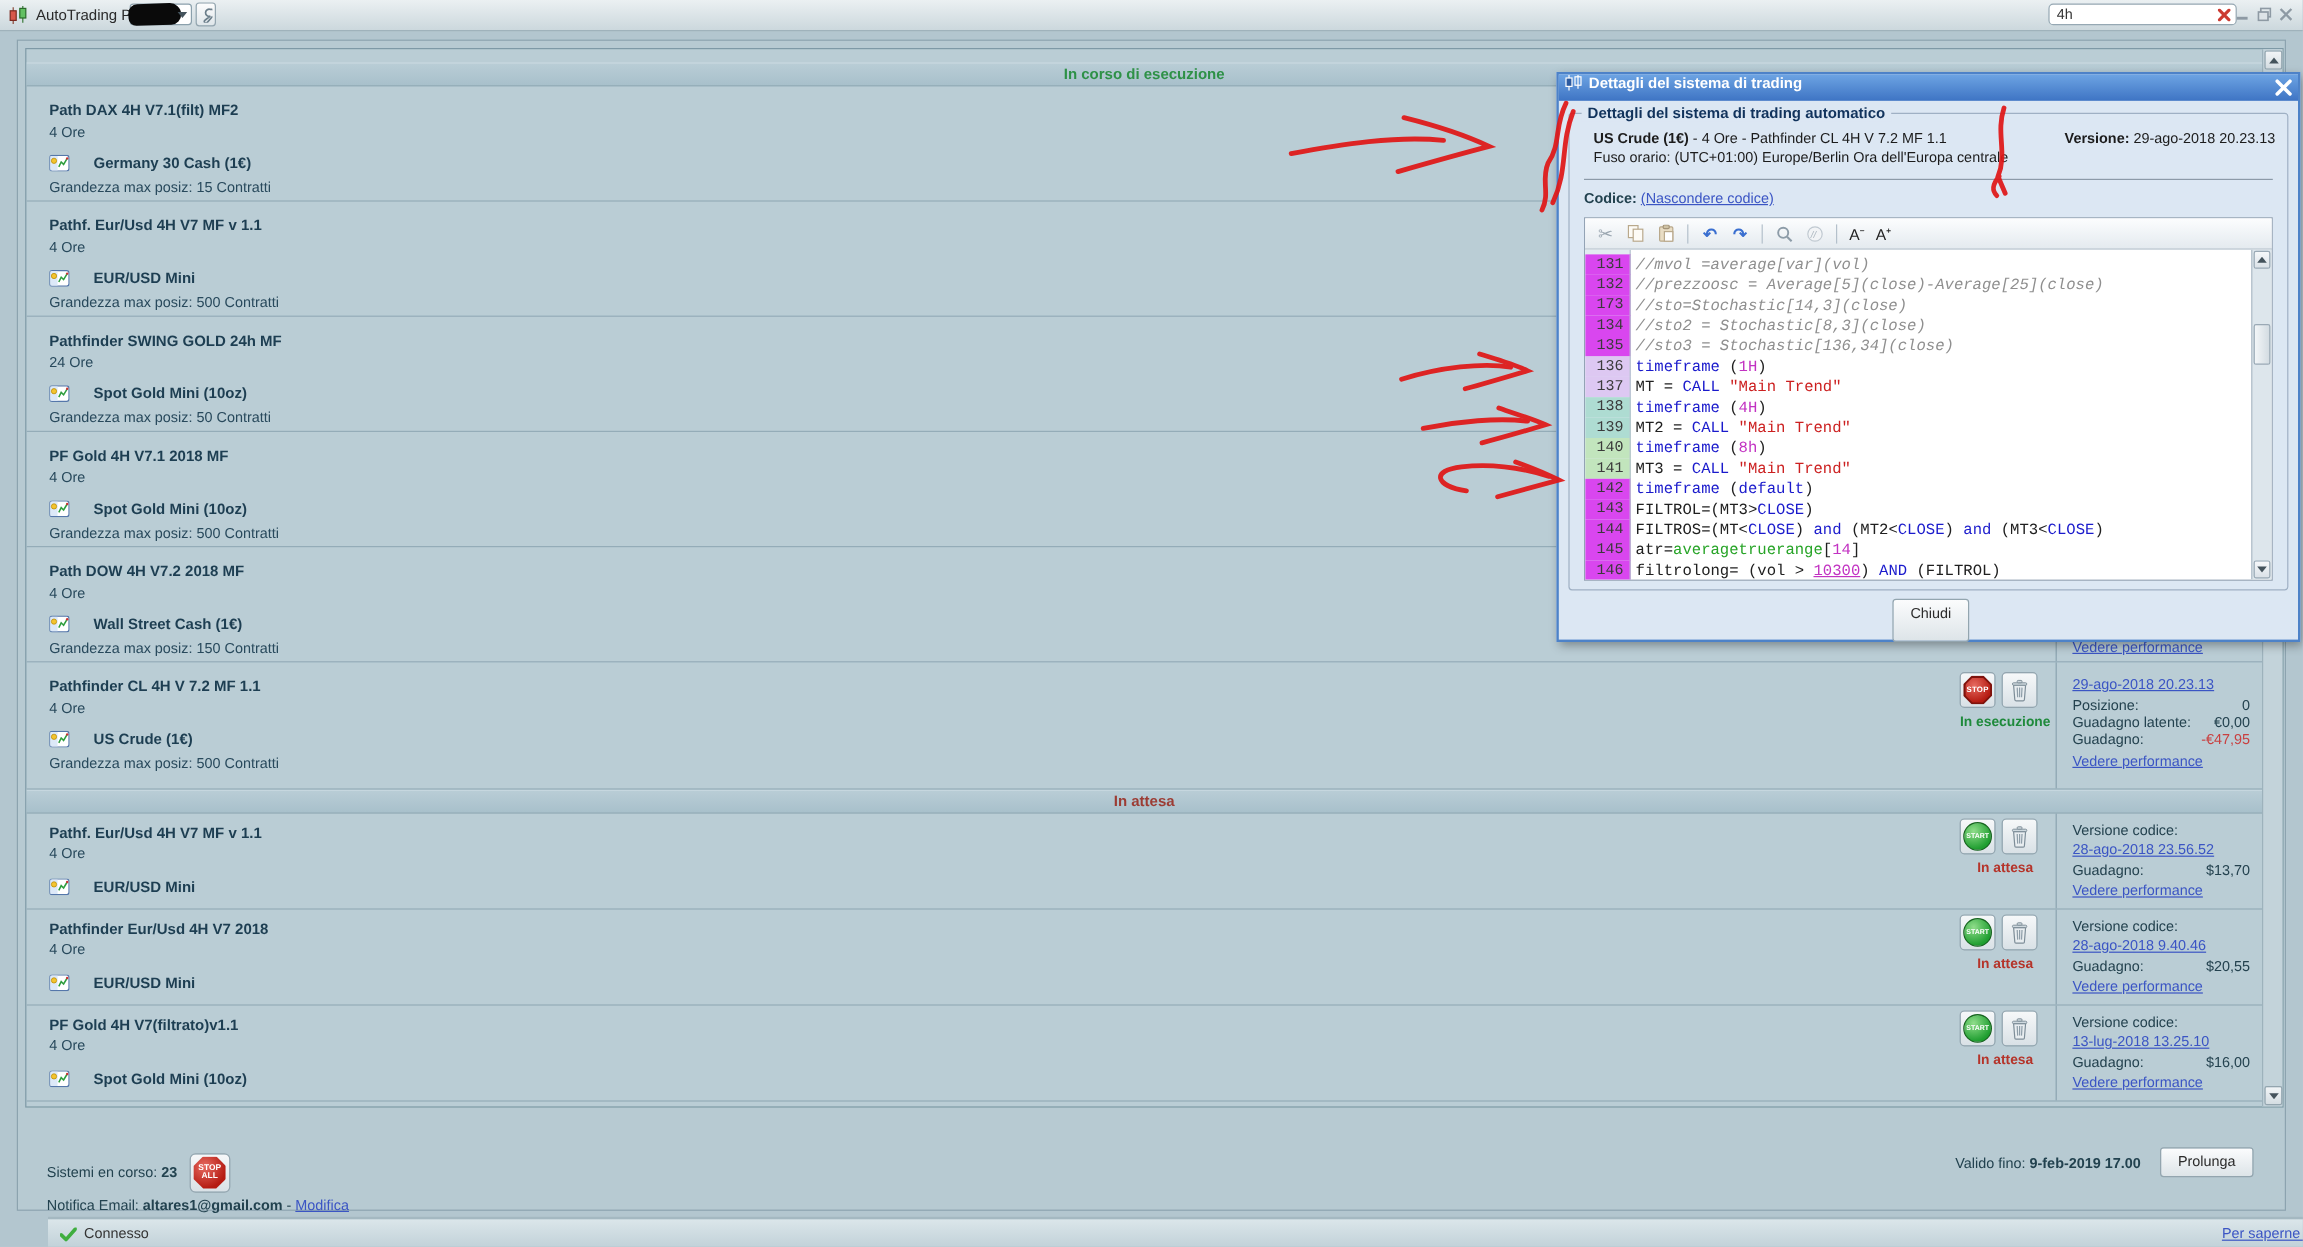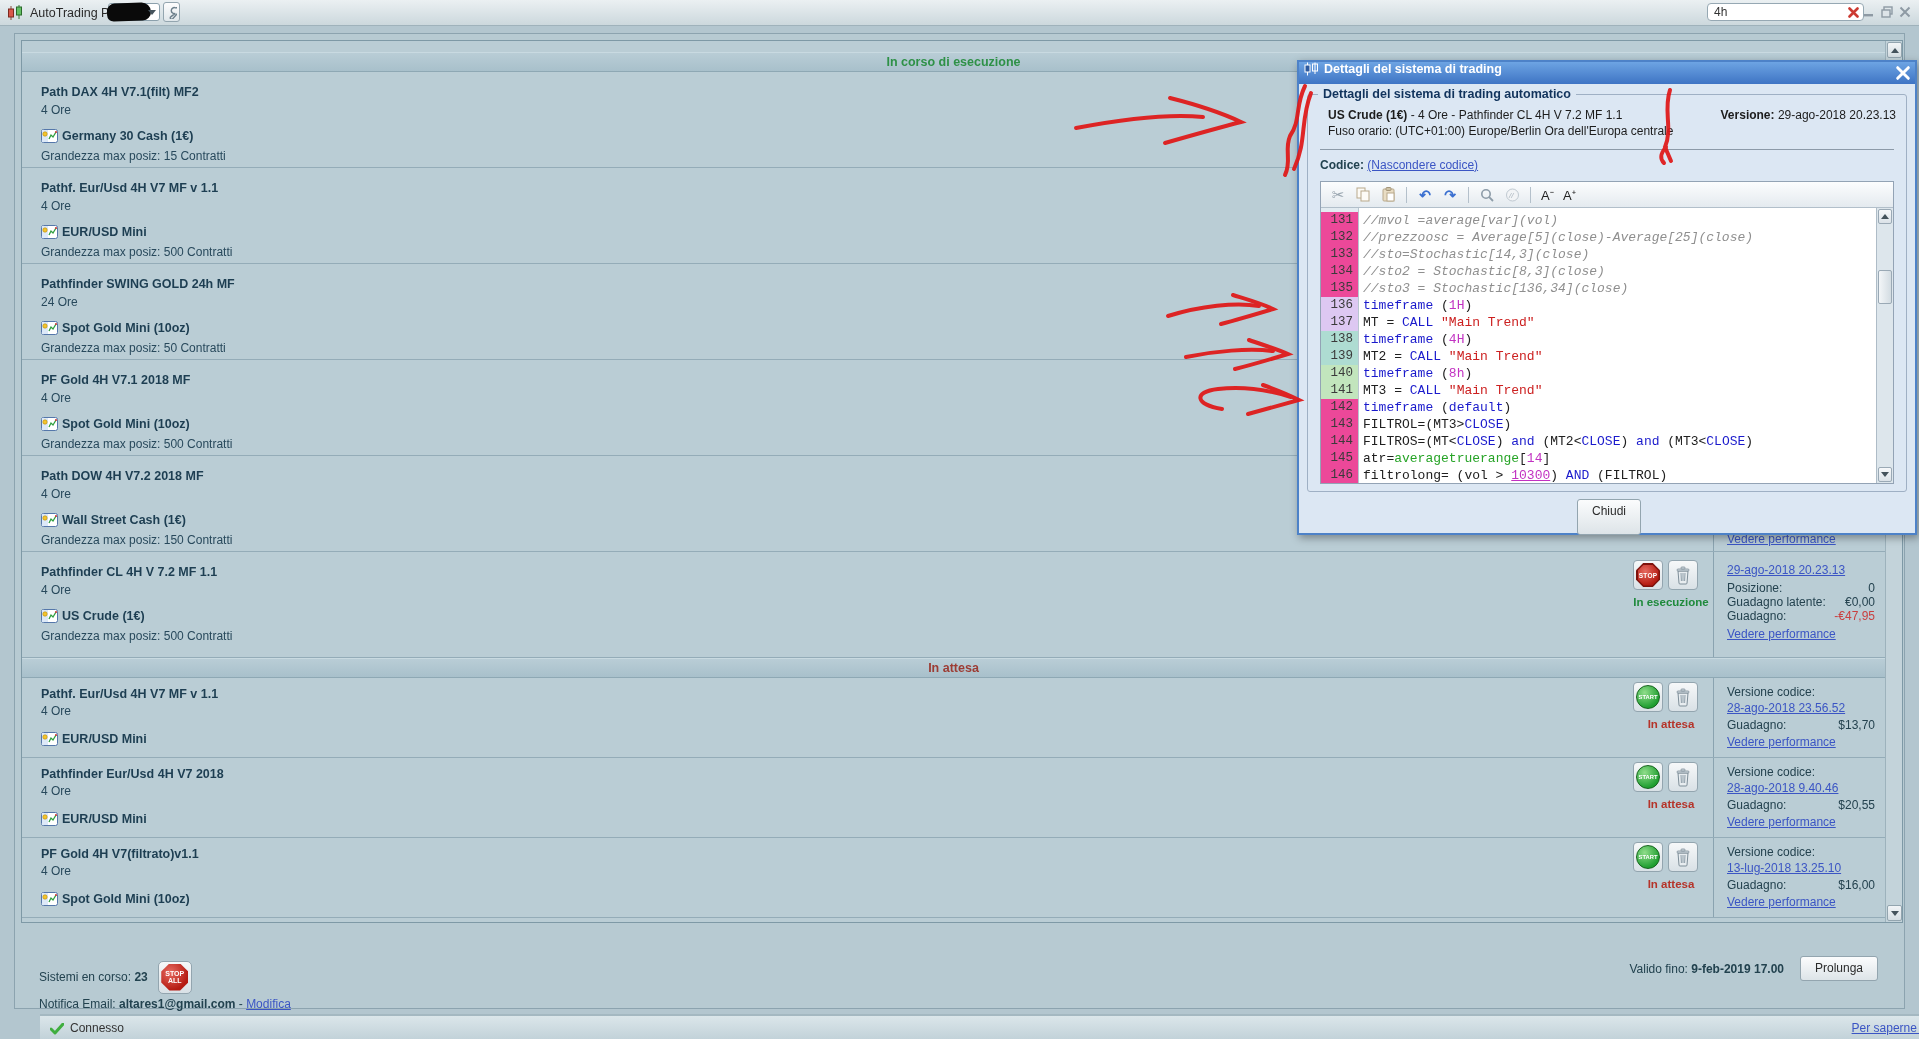--- a/index.html
+++ b/index.html
@@ -40,21 +40,21 @@
     text-align:center; font-size:12.5px; font-weight:bold; line-height:19px; }
   .band-run { color:#2e9147; }
   .band-wait { color:#9c3c34; }
 
   .sys-row { position:relative; border-bottom:1px solid #94acb8; }
   .row-run { height:96px; }
   .row-run-last { height:106px; }
   .row-wait { height:80px; }
   .row-title { position:absolute; left:19px; font-size:12.5px; font-weight:bold; color:#1d3e52; white-space:nowrap; }
   .row-tf { position:absolute; left:19px; font-size:12px; color:#28495c; }
-  .row-instr { position:absolute; left:19px; display:flex; align-items:center; gap:4px;
+  .row-instr { position:absolute; left:19px; display:flex; align-items:center; gap:20px;
     font-size:12.5px; font-weight:bold; color:#1d3e52; }
   .row-size { position:absolute; left:19px; font-size:12px; color:#28495c; }
   .r-title { top:13px; } .r-tf { top:31px; } .r-instr { top:57px; } .r-size { top:77px; }
   .w-title { top:9px; } .w-tf { top:26px; } .w-instr { top:54px; }
 
   .col-sep { position:absolute; left:1691px; top:0; bottom:0; border-left:1px solid #8aa3b0; }
   .btn-col { position:absolute; left:1607px; top:0; width:84px; height:100%; }
   .ctl-btn { position:absolute; width:30px; height:30px; border:1px solid #93a5af; border-radius:4px;
     background:linear-gradient(#f6f8f9,#d9e1e6); display:flex; align-items:center; justify-content:center; cursor:pointer; }
   .ctl-stop { left:4px; top:8px; }
@@ -131,21 +131,21 @@
     display:flex; align-items:center; padding-left:8px; gap:7px; }
   .tbtn { width:18px; height:18px; display:flex; align-items:center; justify-content:center; cursor:pointer; font-size:14px; }
   .tb-sep { width:1px; height:16px; background:#b4c0cb; margin:0 2px; }
   .tb-cut { color:#9aa6b0; font-size:15px; }
   .tb-undo { color:#3a6fd0; font-weight:bold; } .tb-redo { color:#3a6fd0; font-weight:bold; }
   .tb-font { font-size:13px; color:#222; width:auto; padding:0 1px; }
   .editor { position:absolute; left:0; top:26px; right:0; bottom:0; overflow:hidden;
     font-family:"Liberation Mono", monospace; font-size:13px; }
   .code-inner { position:absolute; left:0; top:4px; right:17px; }
   .code-row { display:flex; height:17px; line-height:17px; white-space:pre; }
-  .gut { width:38px; flex:none; background:#ec4899; border-right:1px solid #b8c6d0;
+  .gut { width:38px; flex:none; background:#d946ef; border-right:1px solid #b8c6d0;
     text-align:right; padding-right:5px; color:#3a3a3a; font-size:12.5px; }
   .gut-purple { background:#ddc8f2; } .gut-teal { background:#aedcd2; } .gut-green { background:#c2e5bd; }
   .code-text { padding-left:4px; color:#202020; }
   .gutter-bg { position:absolute; left:0; top:0; bottom:0; width:38px; background:#e2ebf1; border-right:1px solid #b8c6d0; }
   .t-com { color:#8f8f8f; font-style:italic; }
   .t-kw { color:#1a1acc; }
   .t-str { color:#cc2020; }
   .t-num { color:#c232c2; }
   .t-numu { color:#c232c2; text-decoration:underline; }
   .t-fn { color:#27a427; }
@@ -536,21 +536,21 @@
           </span>
           <span class="tb-sep"></span>
           <span class="tbtn tb-font">A⁻</span>
           <span class="tbtn tb-font">A⁺</span>
         </div>
         <div class="editor">
           <div class="gutter-bg"></div>
           <div class="code-inner" id="code-lines">
               <div class="code-row"><div class="gut">131</div><div class="code-text"><span class="t-com">//mvol =average[var](vol)</span></div></div>
               <div class="code-row"><div class="gut">132</div><div class="code-text"><span class="t-com">//prezzoosc = Average[5](close)-Average[25](close)</span></div></div>
-              <div class="code-row"><div class="gut">133</div><div class="code-text"><span class="t-com">//sto=Stochastic[14,3](close)</span></div></div>
+              <div class="code-row"><div class="gut">173</div><div class="code-text"><span class="t-com">//sto=Stochastic[14,3](close)</span></div></div>
               <div class="code-row"><div class="gut">134</div><div class="code-text"><span class="t-com">//sto2 = Stochastic[8,3](close)</span></div></div>
               <div class="code-row"><div class="gut">135</div><div class="code-text"><span class="t-com">//sto3 = Stochastic[136,34](close)</span></div></div>
               <div class="code-row"><div class="gut gut-purple">136</div><div class="code-text"><span class="t-kw">timeframe</span><span class="t-pl"> (</span><span class="t-num">1H</span><span class="t-pl">)</span></div></div>
               <div class="code-row"><div class="gut gut-purple">137</div><div class="code-text"><span class="t-pl">MT = </span><span class="t-kw">CALL</span><span class="t-pl"> </span><span class="t-str">"Main Trend"</span></div></div>
               <div class="code-row"><div class="gut gut-teal">138</div><div class="code-text"><span class="t-kw">timeframe</span><span class="t-pl"> (</span><span class="t-num">4H</span><span class="t-pl">)</span></div></div>
               <div class="code-row"><div class="gut gut-teal">139</div><div class="code-text"><span class="t-pl">MT2 = </span><span class="t-kw">CALL</span><span class="t-pl"> </span><span class="t-str">"Main Trend"</span></div></div>
               <div class="code-row"><div class="gut gut-green">140</div><div class="code-text"><span class="t-kw">timeframe</span><span class="t-pl"> (</span><span class="t-num">8h</span><span class="t-pl">)</span></div></div>
               <div class="code-row"><div class="gut gut-green">141</div><div class="code-text"><span class="t-pl">MT3 = </span><span class="t-kw">CALL</span><span class="t-pl"> </span><span class="t-str">"Main Trend"</span></div></div>
               <div class="code-row"><div class="gut">142</div><div class="code-text"><span class="t-kw">timeframe</span><span class="t-pl"> (</span><span class="t-kw">default</span><span class="t-pl">)</span></div></div>
               <div class="code-row"><div class="gut">143</div><div class="code-text"><span class="t-pl">FILTROL=(MT3&gt;</span><span class="t-kw">CLOSE</span><span class="t-pl">)</span></div></div>

